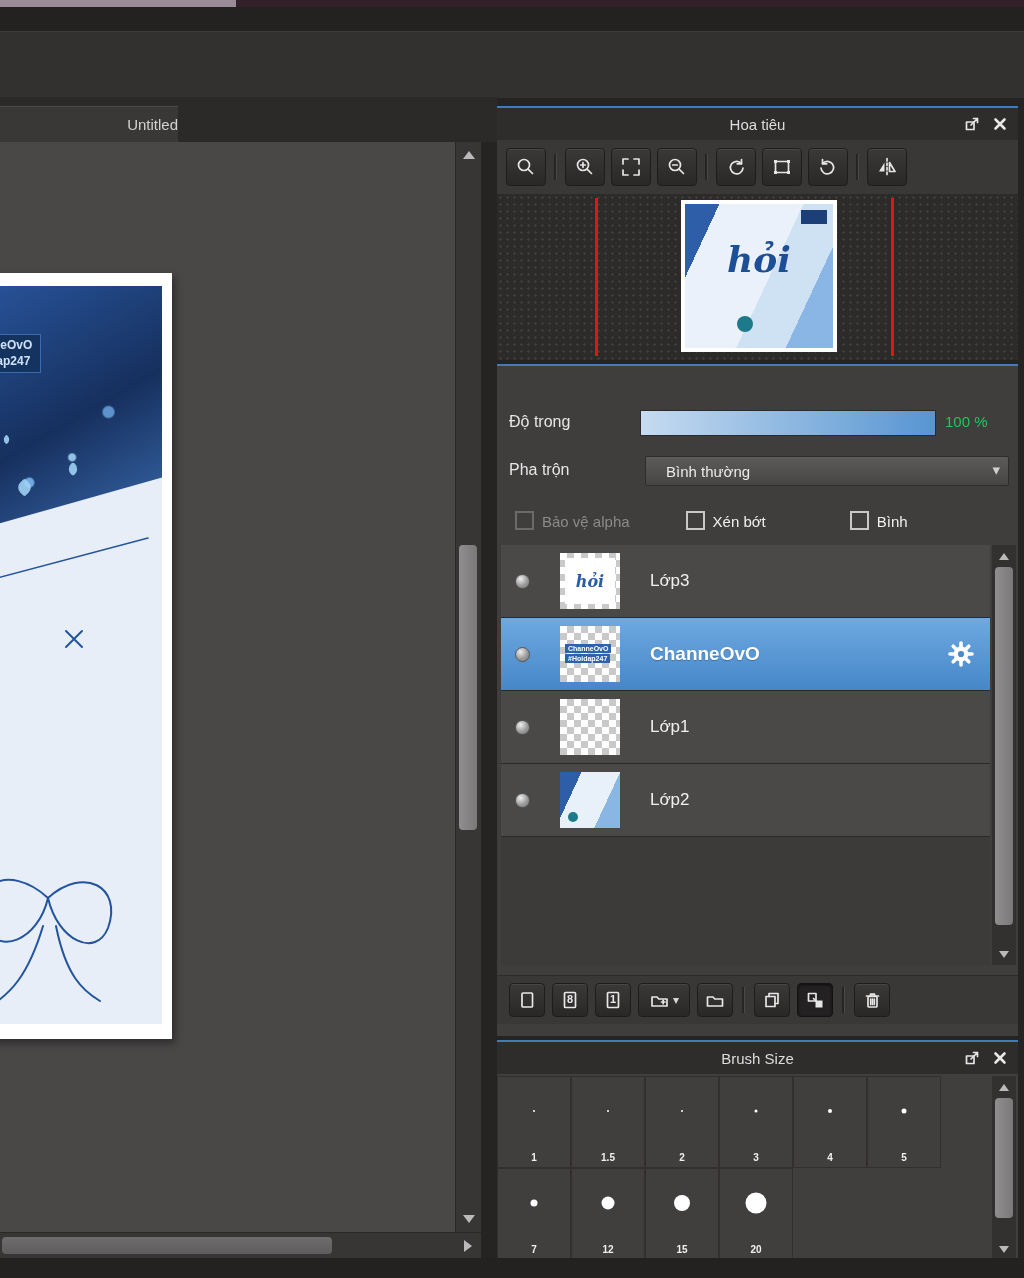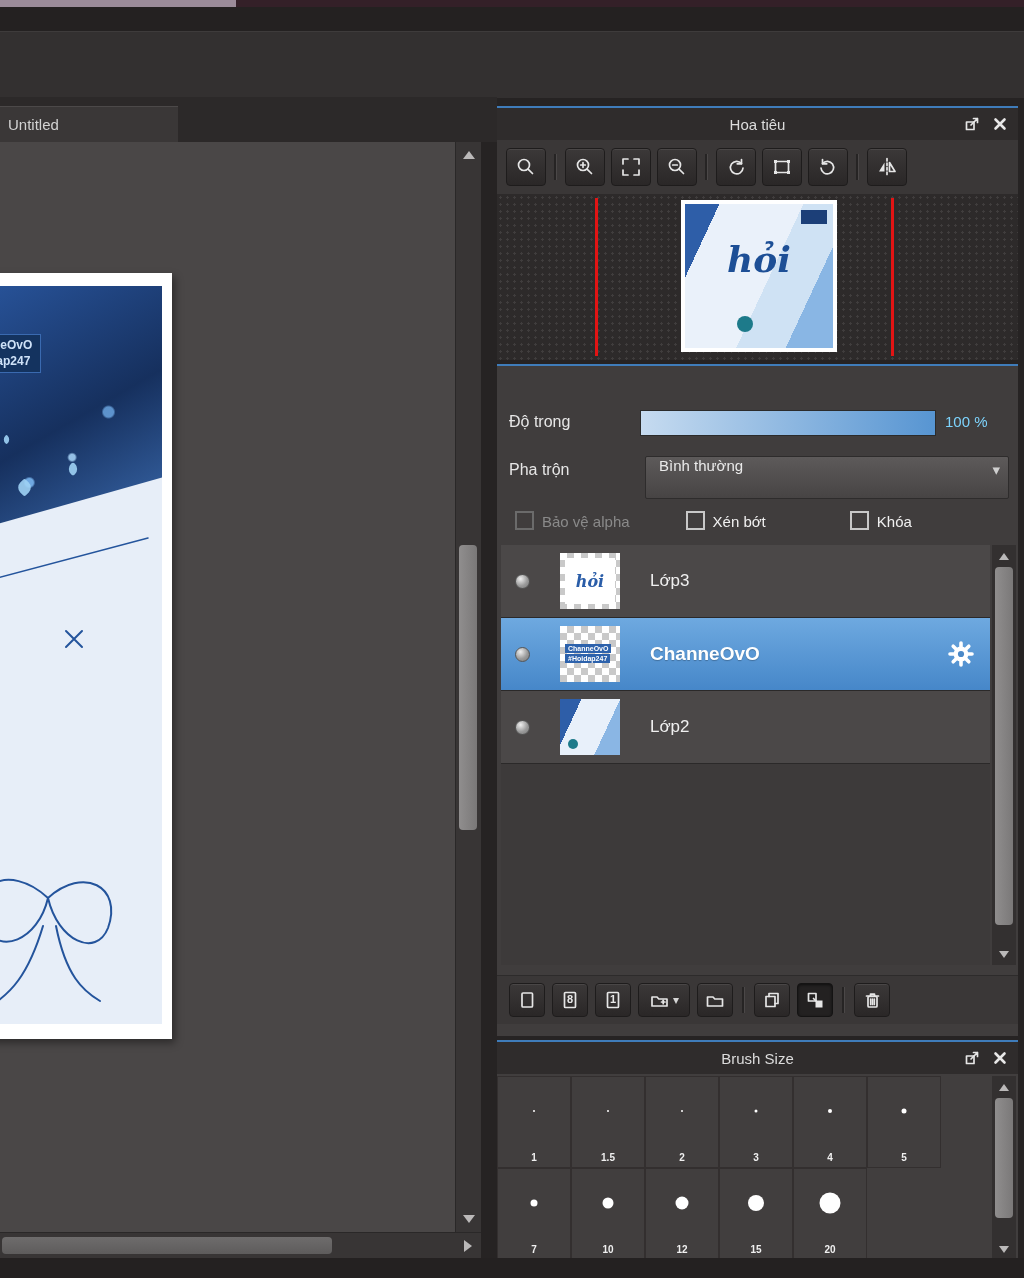--- a/index.html
+++ b/index.html
@@ -9,22 +9,22 @@
 
   
   .accent-left{left:0;top:0;width:236px;height:7px;background:#9b8b99;}
   .accent-right{left:236px;top:0;width:788px;height:7px;background:#342028;}
   .titlebar{left:0;top:7px;width:1024px;height:24px;background:#242121;}
   .menustrip{left:0;top:31px;width:1024px;height:66px;background:#333030;border-top:1px solid #3e3b3b;}
 
   
   .tabbar{left:0;top:97px;width:497px;height:45px;background:#2c2929;}
   .tab{position:absolute;left:0;top:9px;width:178px;height:36px;background:#3a3737;
-       color:#d2d2d2;font-size:15px;display:flex;align-items:center;padding-left:8px;
-       border-top:1px solid #4c4949;box-sizing:border-box;}
+       color:#d2d2d2;font-size:15px;display:flex;align-items:center;
+       border-top:1px solid #4c4949;box-sizing:border-box;justify-content:flex-end;}
   .viewport{left:0;top:142px;width:455px;height:1090px;background:#4a4747;overflow:hidden;}
 
   .artwork{position:absolute;left:-64px;top:131px;width:236px;height:766px;background:#ffffff;
            box-shadow:3px 4px 8px rgba(0,0,0,.4);}
   .art-inner{position:absolute;left:12px;top:13px;right:10px;bottom:15px;background:#e7eef8;overflow:hidden;}
   .art-top{position:absolute;left:0;top:0;right:0;height:252px;
            background:
              radial-gradient(circle at 22% 62%, rgba(150,200,245,.95) 3px, transparent 5px),
              radial-gradient(circle at 38% 78%, rgba(120,180,238,.9) 4px, transparent 6px),
              radial-gradient(circle at 58% 68%, rgba(170,215,250,.85) 3px, transparent 5px),
@@ -75,26 +75,26 @@
   .nav-dot{position:absolute;left:52px;bottom:16px;width:16px;height:16px;border-radius:50%;background:#1d7a8a;}
   .nav-chip{position:absolute;right:6px;top:6px;width:26px;height:14px;background:#1c3f78;}
 
   
   .layers-panel{top:364px;height:672px;background:#403d3d;}
   .lbl{color:#e6e6e6;font-size:16px;}
   .row-opacity{position:absolute;left:0;top:46px;right:0;height:28px;}
   .row-opacity .lbl{position:absolute;left:12px;top:3px;}
   .op-slider{position:absolute;left:143px;top:0;width:296px;height:26px;
              background:linear-gradient(90deg,#c6dbf0,#5795d2);border:1px solid #2b2b2b;box-sizing:border-box;}
-  .op-value{position:absolute;left:448px;top:3px;color:#7dd3fc;font-size:15px;}
+  .op-value{position:absolute;left:448px;top:3px;color:#22c55e;font-size:15px;}
   .row-blend{position:absolute;left:0;top:92px;right:0;height:32px;}
   .row-blend .lbl{position:absolute;left:12px;top:5px;text-align:center;}
-  .blend-select{position:absolute;left:148px;top:0;width:364px;height:43px;
+  .blend-select{position:absolute;left:148px;top:0;width:364px;height:30px;
                 background:linear-gradient(180deg,#5d5a5a,#474444);border:1px solid #2e2c2c;border-radius:2px;
-                display:flex;align-items:flex-start;color:#eaeaea;font-size:15px;padding-left:13px;box-sizing:border-box;}
+                display:flex;align-items:center;color:#eaeaea;font-size:15px;padding-left:20px;box-sizing:border-box;}
   .blend-arrow{position:absolute;right:8px;top:4px;color:#cfcfcf;font-size:15px;}
   .row-checks{position:absolute;left:0;top:144px;right:0;height:24px;display:flex;align-items:center;}
   .check{display:flex;align-items:flex-end;gap:8px;}
   .cb{width:15px;height:15px;border:2px solid #c8c8c8;box-sizing:content-box;background:transparent;}
   .check .cl{color:#f0f0f0;font-size:15px;}
   .check.dim .cb{border-color:#6b6b6b;}
   .check.dim .cl{color:#8a8a8a;}
   .chk-alpha{margin-left:18px;}
   .chk-clip{margin-left:56px;}
   .chk-lock{margin-left:84px;}
@@ -308,21 +308,21 @@
       <div class="check dim chk-alpha">
         <span class="cb"></span>
         <span class="cl">Bảo vệ alpha</span>
       </div>
       <div class="check chk-clip">
         <span class="cb"></span>
         <span class="cl">Xén bớt</span>
       </div>
       <div class="check chk-lock">
         <span class="cb"></span>
-        <span class="cl">Khóa</span>
+        <span class="cl">Bình</span>
       </div>
     </div>
 
     <div class="layer-list">
       <div class="layer-row">
         <span class="vis-dot"></span>
         <div class="thumb checker">
           <div class="thumb-hoi-inner">hỏi</div>
         </div>
         <span class="lname">Lớp3</span>
@@ -342,20 +342,25 @@
               <line x1="7.2" y1="7.2" x2="22.8" y2="22.8"></line>
                 <line x1="22.8" y1="7.2" x2="7.2" y2="22.8"></line>
             </g>
             <circle cx="15" cy="15" r="7.4" fill="#ffffff"></circle>
             <circle cx="15" cy="15" r="3.1" fill="#4b89c8"></circle>
           </svg>
         </span>
       </div>
       <div class="layer-row">
         <span class="vis-dot"></span>
+        <div class="thumb checker"></div>
+        <span class="lname">Lớp1</span>
+      </div>
+      <div class="layer-row">
+        <span class="vis-dot"></span>
         <div class="thumb thumb-art2">
             <span class="td"></span>
           </div>
         <span class="lname">Lớp2</span>
       </div>
     </div>
 
     <div class="list-scroll">
       <div class="sb-btn" style="position:absolute;left:0;right:0;top:2px;height:18px;">
           <span class="tri-up" style="border-left-width:5px;border-right-width:5px;border-bottom-width:7px;"></span>
@@ -464,24 +469,20 @@
         </div>
       <div class="brush-cell">
           <span class="brush-dot" style="width: 5px; height: 5px;"></span>
           <span class="brush-label">5</span>
         </div>
       <div class="brush-cell">
           <span class="brush-dot" style="width: 7px; height: 7px;"></span>
           <span class="brush-label">7</span>
         </div>
       <div class="brush-cell">
-          <span class="brush-dot" style="width: 11px; height: 11px;"></span>
-          <span class="brush-label">10</span>
-        </div>
-      <div class="brush-cell">
           <span class="brush-dot" style="width: 13px; height: 13px;"></span>
           <span class="brush-label">12</span>
         </div>
       <div class="brush-cell">
           <span class="brush-dot" style="width: 16px; height: 16px;"></span>
           <span class="brush-label">15</span>
         </div>
       <div class="brush-cell">
           <span class="brush-dot" style="width: 21px; height: 21px;"></span>
           <span class="brush-label">20</span>

